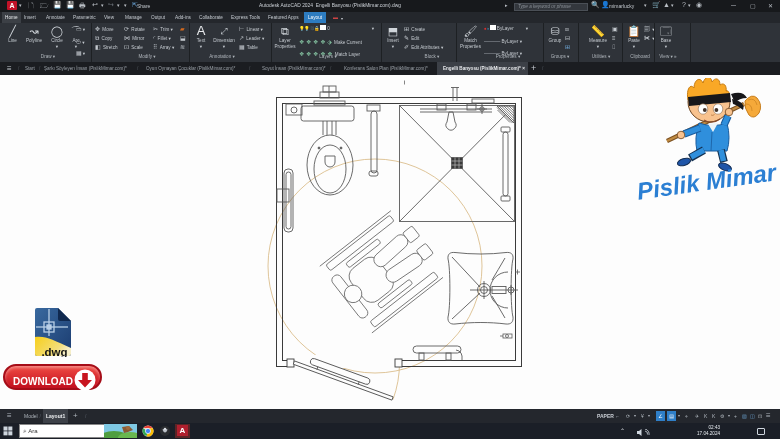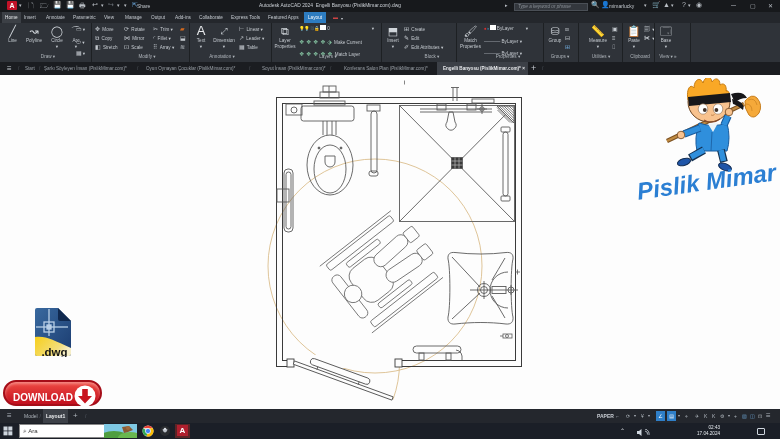--- a/index.html
+++ b/index.html
@@ -378,21 +378,21 @@
   <path d="M24,1 L37,14 H26 q-2,0 -2,-2 Z" fill="#10294f"></path>
   <g stroke="#b9cfe7" stroke-width="1.3" fill="none">
     <line x1="2" y1="20" x2="34" y2="20"></line>
     <line x1="15" y1="2" x2="15" y2="29"></line>
     <rect x="10" y="15" width="10" height="10"></rect>
     <rect x="13" y="18" width="4" height="4" fill="#b9cfe7"></rect>
   </g>
   <text x="20.5" y="49" text-anchor="middle" font-family="Liberation Sans, sans-serif" font-weight="bold" font-size="11.5" fill="#151515">.dwg</text>
 </svg>
 
-<div class="abs" style="left:3px;top:305px;width:99px;height:26px;border-radius:17px;background:linear-gradient(#f04b43,#c20f1e);border:2.5px solid #a50d18;box-shadow:inset 0 2px 3px rgba(255,255,255,0.35);">
+<div class="abs" style="left:3px;top:289px;width:99px;height:26px;border-radius:17px;background:linear-gradient(#f04b43,#c20f1e);border:2.5px solid #a50d18;box-shadow:inset 0 2px 3px rgba(255,255,255,0.35);">
   <span style="position:absolute;left:8px;top:9.5px;color:#fff;font-weight:bold;font-size:10px;letter-spacing:0px;font-family:'Liberation Sans',sans-serif;">DOWNLOAD</span>
   <svg style="position:absolute;left:68px;top:2px;" width="24" height="24" viewBox="0 0 24 24">
     <circle cx="12" cy="12" r="10.5" fill="#fff"></circle>
     <path d="M9.2,5 h5.6 v7 h4.2 L12,19.5 L5,12 h4.2 Z" fill="#c8141f"></path>
   </svg>
 </div>
 </div>
 
 <div class="abs" id="statusbar">
   <span style="left:7px;font-size:8px;">≡</span>

